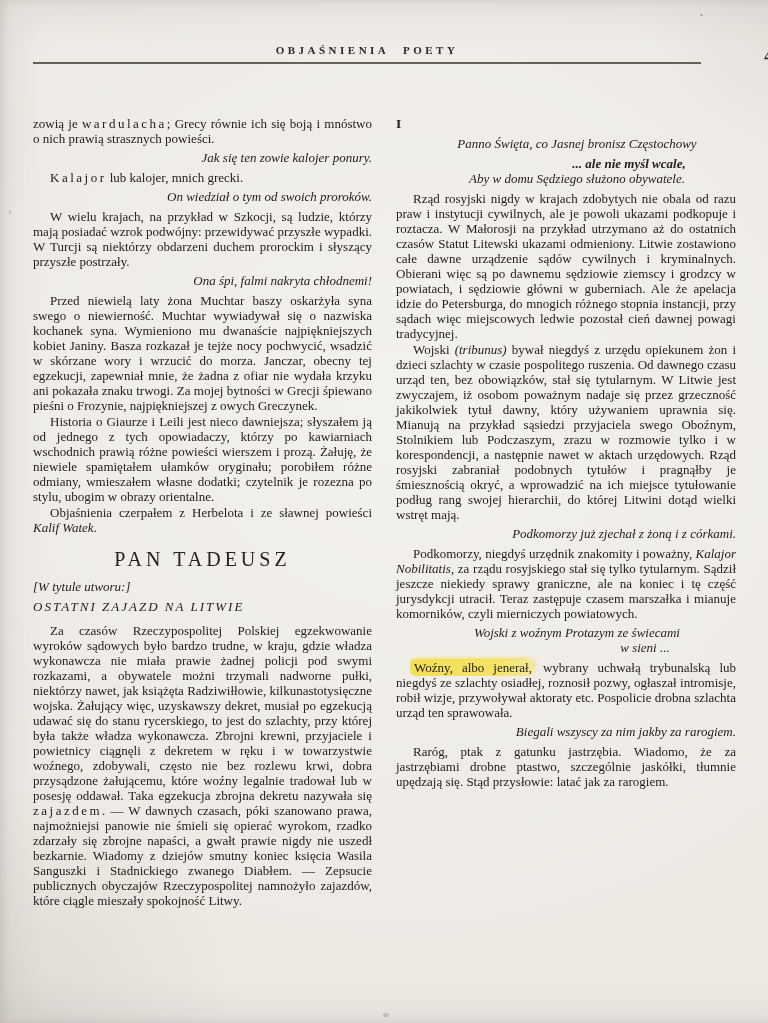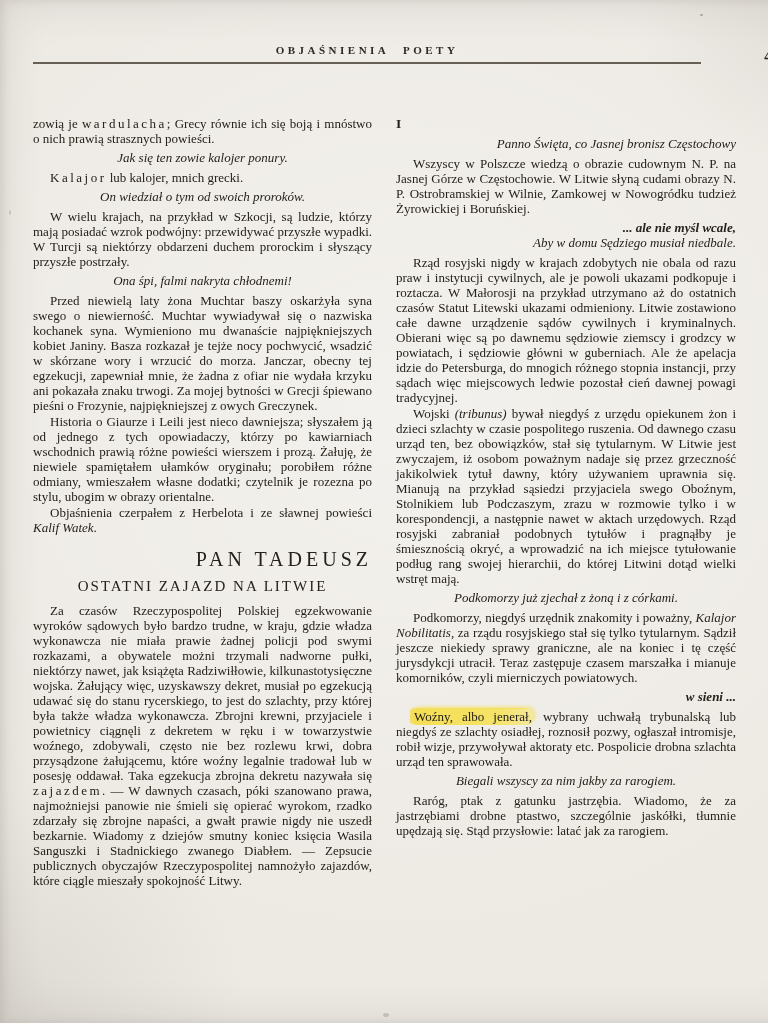--- a/index.html
+++ b/index.html
@@ -35,36 +35,36 @@
   .col{
     position:absolute; top:80px; width:339px;
     font-size:13px; line-height:15px; text-align:justify;
     text-rendering:optimizeLegibility;
     margin-top:36px;
   }
   .col-left{left:33px;}
   .col-right{left:396px; width:340px;}
   .p{margin:0 0 1px;}
   .ind{text-indent:17px;}
-  .q{font-style:italic; margin:4px 0 5px; text-align:right;}
-  .qc{text-align:center;}
+  .q{font-style:italic; margin:4px 0 5px; text-align:center;}
+  .qc{text-align:right;}
   .vl{padding-left:22px;}
   .vl-deep{padding-left:126px;font-weight:bold;}
-  .vl-deeper{padding-left:158px;font-weight:bold;}
+  .vl-deeper{padding-left:158px;}
   .sp{letter-spacing:2.5px;}
   .it{font-style:italic;}
   .numeral{font-weight:bold; font-size:13.5px; margin:0 0 5px; text-align:left;}
   .h-pan{
-    text-align:right; font-size:20px; letter-spacing:4px;
+    text-align:center; font-size:20px; letter-spacing:4px;
     margin:17px 0 12px; font-weight:normal; text-indent:0;
   }
   .h-bracket{font-style:italic; margin:0 0 5px; text-align:left;}
   .h-sub{
-    text-align:center; font-size:15px; letter-spacing:2px;
-    margin:4px 0 9px; font-weight:normal; text-indent:0;
+    font-size:13px; letter-spacing:2px;
+    margin:4px 0 9px; font-weight:normal; text-indent:0;font-style:italic;
   }
   .hl{
     background:linear-gradient(97deg, rgba(244,221,70,.92) 0%, rgba(246,226,86,.88) 70%, rgba(246,228,100,.55) 100%);
     border-radius:4px 8px 6px 3px;
     box-shadow:-3px -1px 1px rgba(244,221,70,.85), 2px -3px 3px rgba(244,221,70,.45);
     padding:0 2px 1px 1px;
   }
   .speck{position:absolute; background:rgba(60,52,44,.35); border-radius:50%;}
   .speck.s1{left:700px; top:14px; width:3px; height:2px;}
   .speck.s2{left:9px; top:210px; width:2px; height:5px; opacity:.5;}
@@ -83,39 +83,40 @@
     <p class="p"><span>zowią je </span><span class="sp">wardulacha</span><span>; Grecy równie ich się boją i mnóstwo o nich prawią strasznych powieści.</span></p>
     <div class="q qc">Jak się ten zowie kalojer ponury.</div>
     <p class="p ind"><span class="sp">Kalajor</span><span> lub kalojer, mnich grecki.</span></p>
     <div class="q qc">On wiedział o tym od swoich proroków.</div>
     <p class="p ind">W wielu krajach, na przykład w Szkocji, są ludzie, którzy mają posiadać wzrok podwójny: przewidywać przyszłe wypadki. W Turcji są niektórzy obdarzeni duchem prorockim i słyszący przyszłe postrzały.</p>
     <div class="q qc">Ona śpi, falmi nakryta chłodnemi!</div>
     <p class="p ind">Przed niewielą laty żona Muchtar baszy oskarżyła syna swego o niewierność. Muchtar wywiadywał się o nazwiska kochanek syna. Wymieniono mu dwanaście najpiękniejszych kobiet Janiny. Basza rozkazał je tejże nocy pochwycić, wsadzić w skórzane wory i wrzucić do morza. Janczar, obecny tej egzekucji, zapewniał mnie, że żadna z ofiar nie wydała krzyku ani pokazała znaku trwogi. Za mojej bytności w Grecji śpiewano pieśni o Frozynie, najpiękniejszej z owych Greczynek.</p>
     <p class="p ind">Historia o Giaurze i Leili jest nieco dawniejsza; słyszałem ją od jednego z tych opowiadaczy, którzy po kawiarniach wschodnich prawią różne powieści wierszem i prozą. Żałuję, że niewiele spamiętałem ułamków oryginału; porobiłem różne odmiany, wmieszałem własne dodatki; czytelnik je rozezna po stylu, ubogim w obrazy orientalne.</p>
     <p class="p ind"><span>Objaśnienia czerpałem z Herbelota i ze sławnej powieści </span><span class="it">Kalif Watek</span><span>.</span></p>
     <h1 class="h-pan">PAN TADEUSZ</h1>
+    <div class="h-bracket">[W tytule utworu:]</div>
     <h2 class="h-sub">OSTATNI ZAJAZD NA LITWIE</h2>
     <p class="p ind"><span>Za czasów Rzeczypospolitej Polskiej egzekwowanie wyroków sądowych było bardzo trudne, w kraju, gdzie władza wykonawcza nie miała prawie żadnej policji pod swymi rozkazami, a obywatele możni trzymali nadworne pułki, niektórzy nawet, jak książęta Radziwiłłowie, kilkunastotysięczne wojska. Żałujący więc, uzyskawszy dekret, musiał po egzekucją udawać się do stanu rycerskiego, to jest do szlachty, przy której była także władza wykonawcza. Zbrojni krewni, przyjaciele i powietnicy ciągnęli z dekretem w ręku i w towarzystwie woźnego, zdobywali, często nie bez rozlewu krwi, dobra przysądzone żałującemu, które woźny legalnie tradował lub w posesję oddawał. Taka egzekucja zbrojna dekretu nazywała się </span><span class="sp">zajazdem</span><span>. — W dawnych czasach, póki szanowano prawa, najmożniejsi panowie nie śmieli się opierać wyrokom, rzadko zdarzały się zbrojne napaści, a gwałt prawie nigdy nie uszedł bezkarnie. Wiadomy z dziejów smutny koniec księcia Wasila Sanguszki i Stadnickiego zwanego Diabłem. — Zepsucie publicznych obyczajów Rzeczypospolitej namnożyło zajazdów, które ciągle mieszały spokojność Litwy.</span></p>
   </div>
 
   <div class="col col-right">
     <div class="numeral">I</div>
     <div class="q">
       <div class="vl">Panno Święta, co Jasnej bronisz Częstochowy</div>
     </div>
-    <p class="p ind">Wszyscy w Polszcze wiedzą o obrazie cudownym N. P. na Jasnej Górze w Częstochowie. W Litwie słyną cudami obrazy N. P. Ostrobramskiej w Wilnie, Zamkowej w Nowogródku tudzież Żyrowickiej i Boruńskiej.</p>
     <div class="q">
       <div class="vl-deep">... ale nie myśl wcale,</div>
-      <div class="vl">Aby w domu Sędziego musiał niedbale.</div>
+      <div class="vl">Aby w domu Sędziego służono obywatele.</div>
     </div>
     <p class="p ind">Rząd rosyjski nigdy w krajach zdobytych nie obala od razu praw i instytucji cywilnych, ale je powoli ukazami podkopuje i roztacza. W Małorosji na przykład utrzymano aż do ostatnich czasów Statut Litewski ukazami odmieniony. Litwie zostawiono całe dawne urządzenie sądów cywilnych i kryminalnych. Obierani więc są po dawnemu sędziowie ziemscy i grodzcy w powiatach, i sędziowie główni w guberniach. Ale że apelacja idzie do Petersburga, do mnogich różnego stopnia instancji, przy sądach więc miejscowych ledwie pozostał cień dawnej powagi tradycyjnej.</p>
     <p class="p ind"><span>Wojski </span><span class="it">(tribunus)</span><span> bywał niegdyś z urzędu opiekunem żon i dzieci szlachty w czasie pospolitego ruszenia. Od dawnego czasu urząd ten, bez obowiązków, stał się tytularnym. W Litwie jest zwyczajem, iż osobom poważnym nadaje się przez grzeczność jakikolwiek tytuł dawny, który używaniem uprawnia się. Mianują na przykład sąsiedzi przyjaciela swego Oboźnym, Stolnikiem lub Podczaszym, zrazu w rozmowie tylko i w korespondencji, a następnie nawet w aktach urzędowych. Rząd rosyjski zabraniał podobnych tytułów i pragnąłby je śmiesznością okryć, a wprowadzić na ich miejsce tytułowanie podług rang swojej hierarchii, do której Litwini dotąd wielki wstręt mają.</span></p>
     <div class="q qc">Podkomorzy już zjechał z żoną i z córkami.</div>
     <p class="p ind"><span>Podkomorzy, niegdyś urzędnik znakomity i poważny, </span><span class="it">Kalajor Nobilitatis</span><span>, za rządu rosyjskiego stał się tylko tytularnym. Sądził jeszcze niekiedy sprawy graniczne, ale na koniec i tę część jurysdykcji utracił. Teraz zastępuje czasem marszałka i mianuje komorników, czyli mierniczych powiatowych.</span></p>
     <div class="q">
+      <div class="vl">Wojski z woźnym Protazym ze świecami</div>
       <div class="vl-deeper">w sieni ...</div>
     </div>
     <p class="p ind"><span class="hl">Woźny, albo jenerał,</span><span> wybrany uchwałą trybunalską lub niegdyś ze szlachty osiadłej, roznosił pozwy, ogłaszał intromisje, robił wizje, przywoływał aktoraty etc. Pospolicie drobna szlachta urząd ten sprawowała.</span></p>
     <div class="q qc">Biegali wszyscy za nim jakby za rarogiem.</div>
     <p class="p ind">Raróg, ptak z gatunku jastrzębia. Wiadomo, że za jastrzębiami drobne ptastwo, szczególnie jaskółki, tłumnie upędzają się. Stąd przysłowie: latać jak za rarogiem.</p>
   </div>
 
   <div class="speck s1"></div>
   <div class="speck s2"></div>
   <div class="speck s3"></div>

